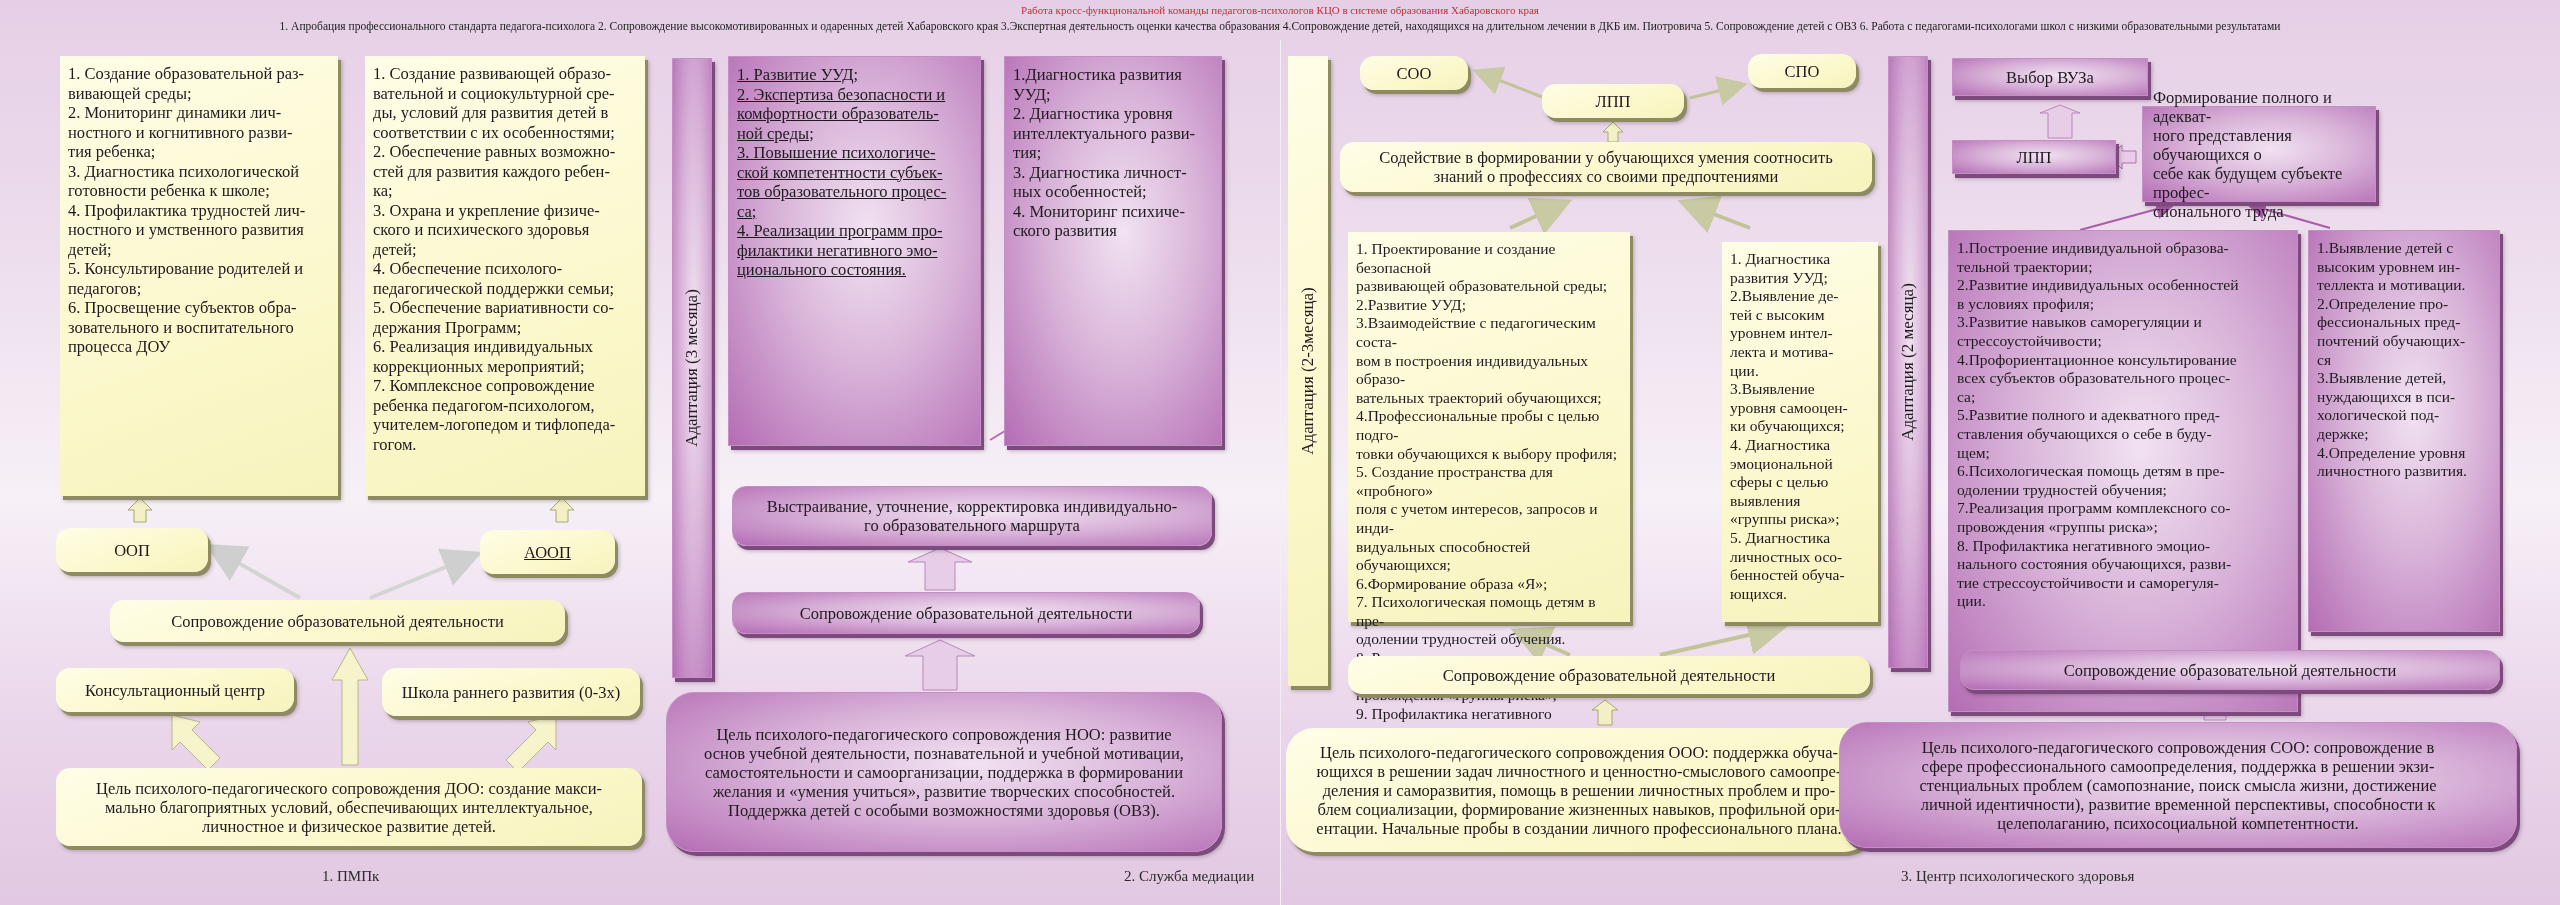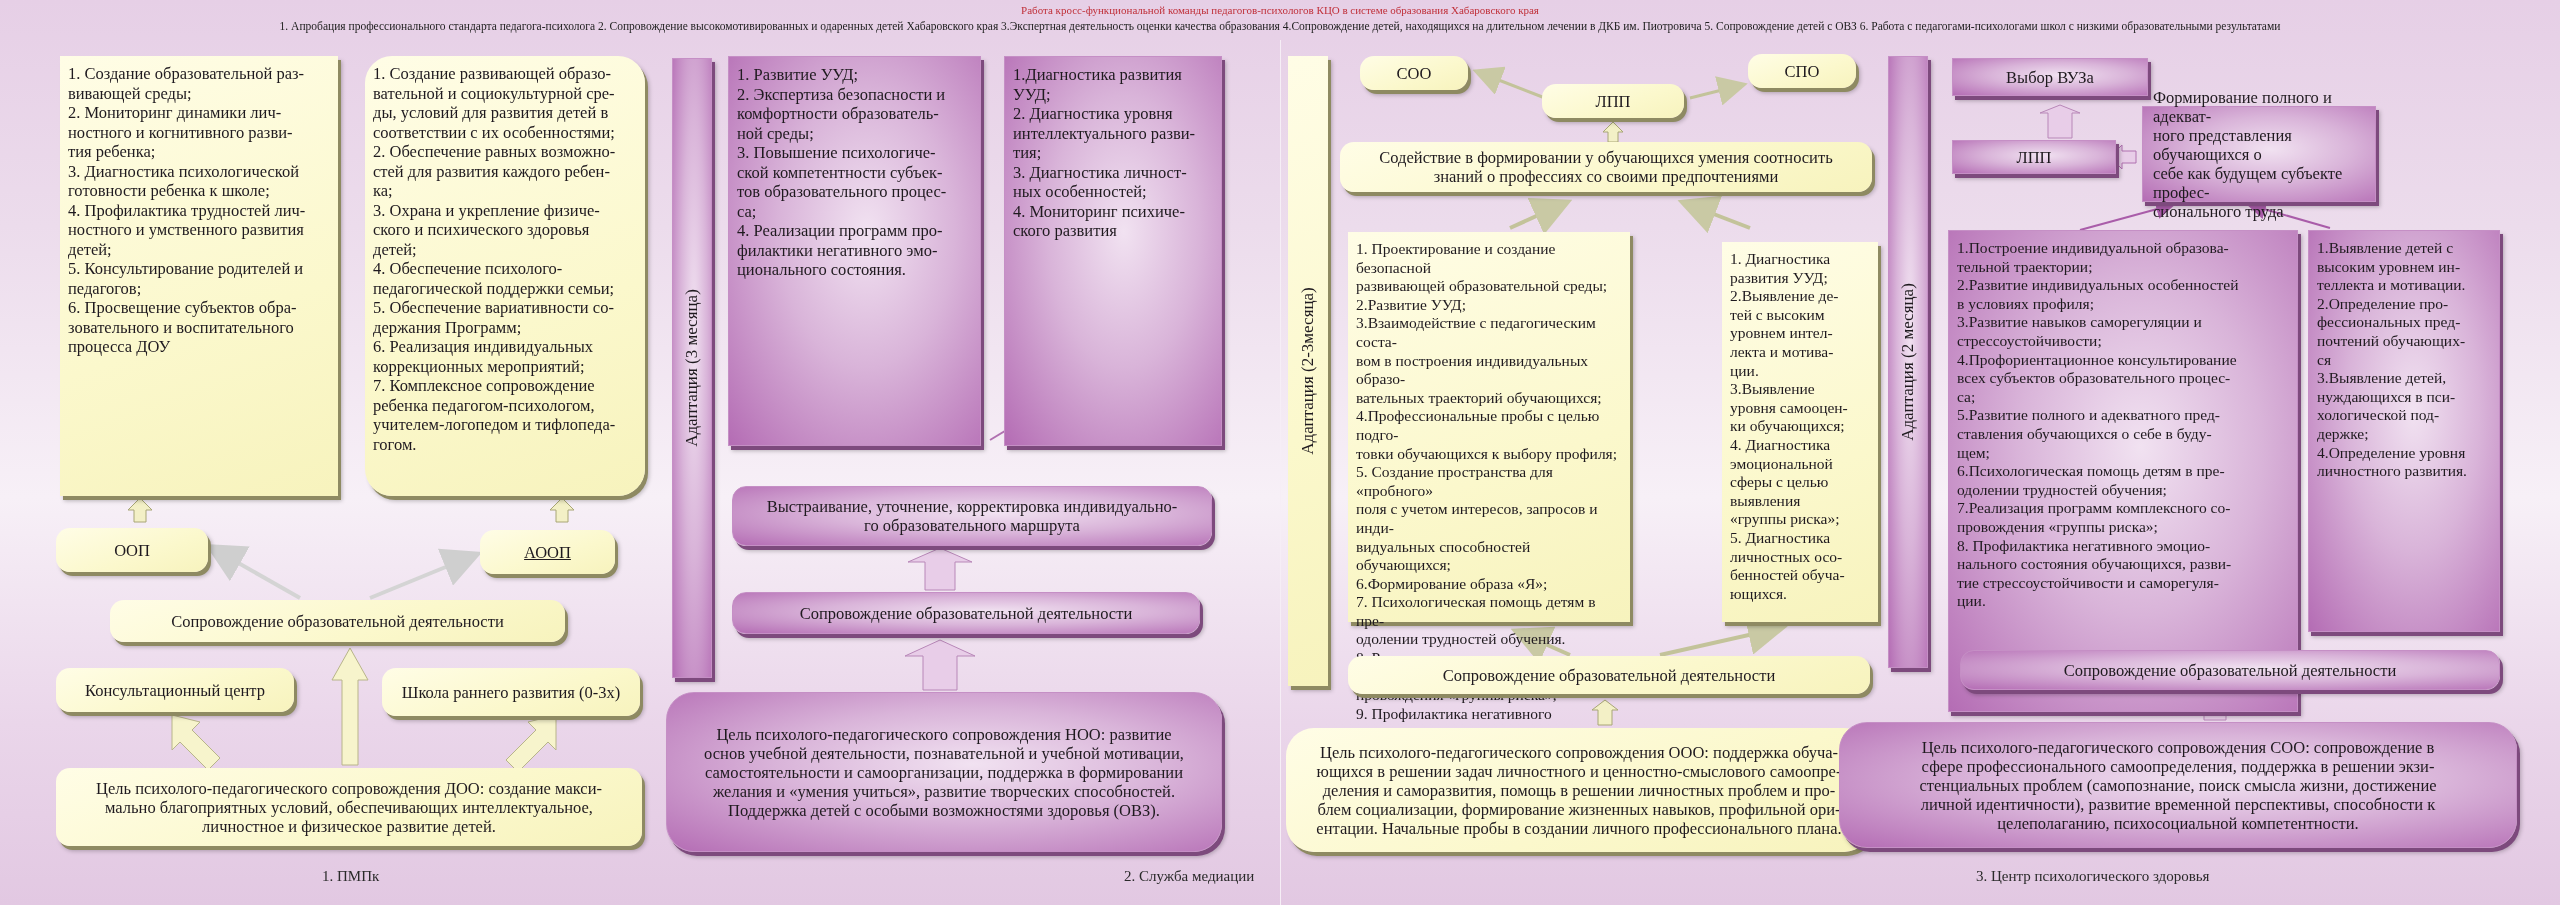--- a/index.html
+++ b/index.html
@@ -118,21 +118,21 @@
 3. Диагностика психологической
 готовности ребенка к школе;
 4. Профилактика трудностей лич-
 ностного и умственного развития
 детей;
 5. Консультирование родителей и
 педагогов;
 6. Просвещение субъектов обра-
 зовательного и воспитательного
 процесса ДОУ</div>
-<div class="abs ybox list-text" style="left:365px;top:56px;width:280px;height:440px;border-radius:27px;">1. Создание развивающей образо-
+<div class="abs ybox list-text" style="left:365px;top:56px;width:280px;height:440px;">1. Создание развивающей образо-
 вательной и социокультурной сре-
 ды, условий для развития детей в
 соответствии с их особенностями;
 2. Обеспечение равных возможно-
 стей для развития каждого ребен-
 ка;
 3. Охрана и укрепление физиче-
 ского и психического здоровья
 детей;
 4. Обеспечение психолого-
@@ -166,21 +166,21 @@
 
 <div class="abs ybox rounded center-text" style="left:56px;top:768px;width:586px;height:78px;white-space:pre-line;"><span>Цель психолого-педагогического сопровождения ДОО: создание макси-
 мально благоприятных условий, обеспечивающих интеллектуальное,
 личностное и физическое развитие детей.</span></div>
 
 <div class="abs caption" style="left:322px;top:868px;text-align:right;">1. ПМПк</div>
 
 <div class="abs pbox" style="left:672px;top:58px;width:40px;height:620px;">
   <span class="vbar-text">Адаптация (3 месяца)</span>
 </div>
-<div class="abs pbox list-text" style="left:728px;top:56px;width:253px;height:390px;">1. Развитие УУД;
+<div class="abs pbox list-text" style="left:728px;top:56px;width:253px;height:390px;text-decoration:underline;">1. Развитие УУД;
 2. Экспертиза безопасности и
 комфортности образователь-
 ной среды;
 3. Повышение психологиче-
 ской компетентности субъек-
 тов образовательного процес-
 са;
 4.  Реализации программ про-
 филактики негативного эмо-
 ционального состояния.</div>
@@ -327,13 +327,13 @@
 <div class="abs pbox rounded center-text" style="left:1960px;top:650px;width:540px;height:40px;">
     <span>Сопровождение образовательной деятельности</span>
   </div>
 
 <div class="abs pbox rounded-lg center-text" style="left:1839px;top:722px;width:678px;height:126px;white-space:pre-line;"><span>Цель психолого-педагогического сопровождения СОО: сопровождение в
 сфере профессионального самоопределения, поддержка в решении экзи-
 стенциальных проблем (самопознание, поиск смысла жизни, достижение
 личной идентичности), развитие временной перспективы, способности к
 целеполаганию, психосоциальной компетентности.</span></div>
 
-<div class="abs caption" style="left:1976px;top:868px;font-family:Liberation Serif, serif;">3. Центр психологического здоровья</div>
+<div class="abs caption" style="left:1901px;top:868px;font-family:Liberation Serif, serif;">3. Центр психологического здоровья</div>
 
 </body></html>

